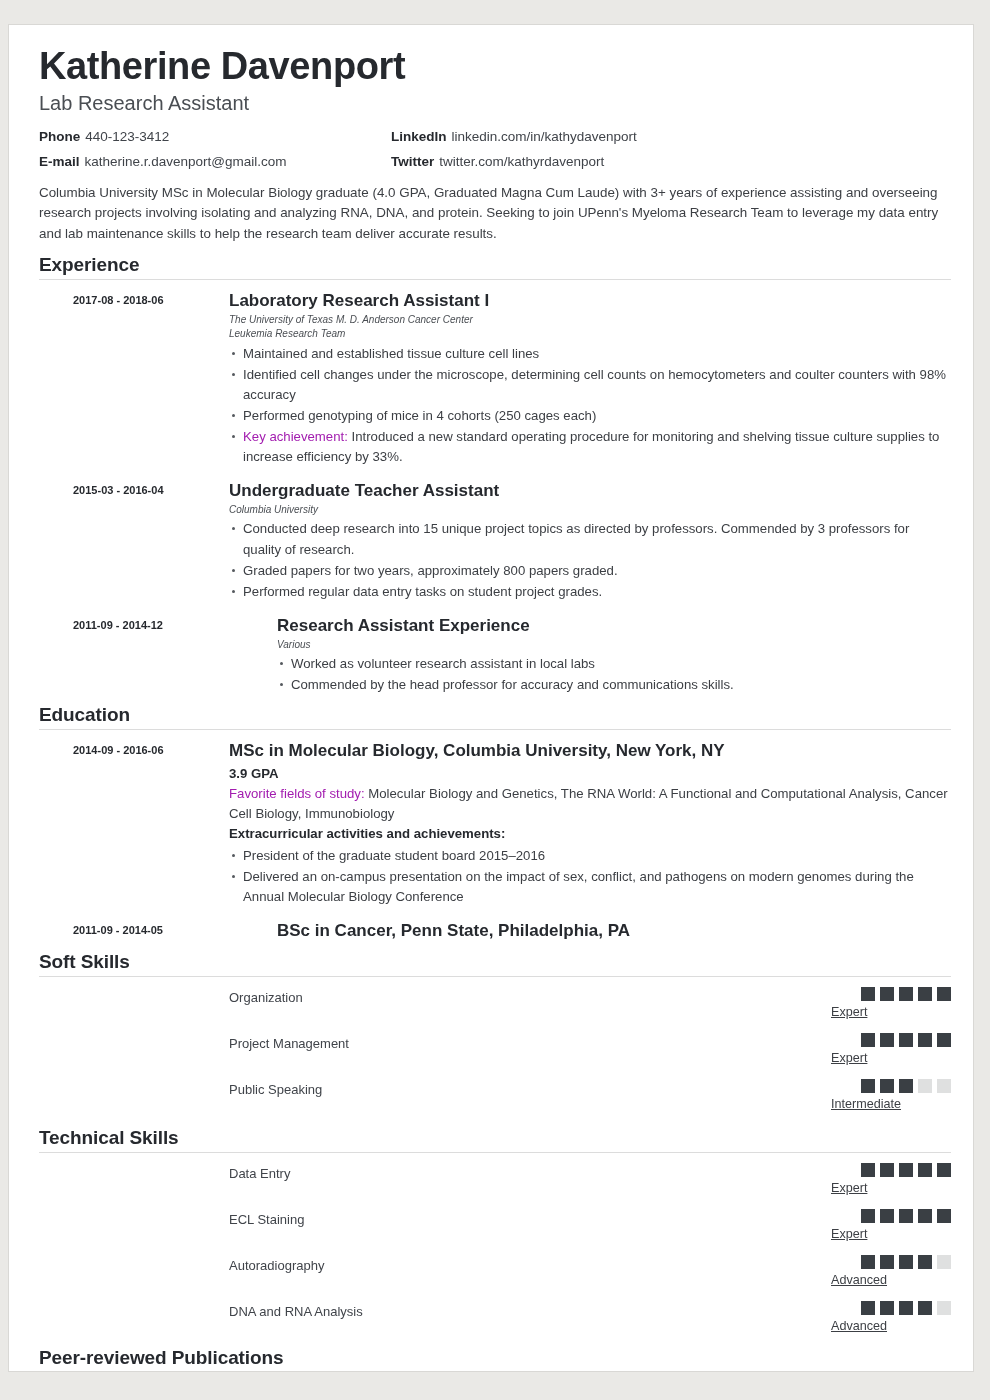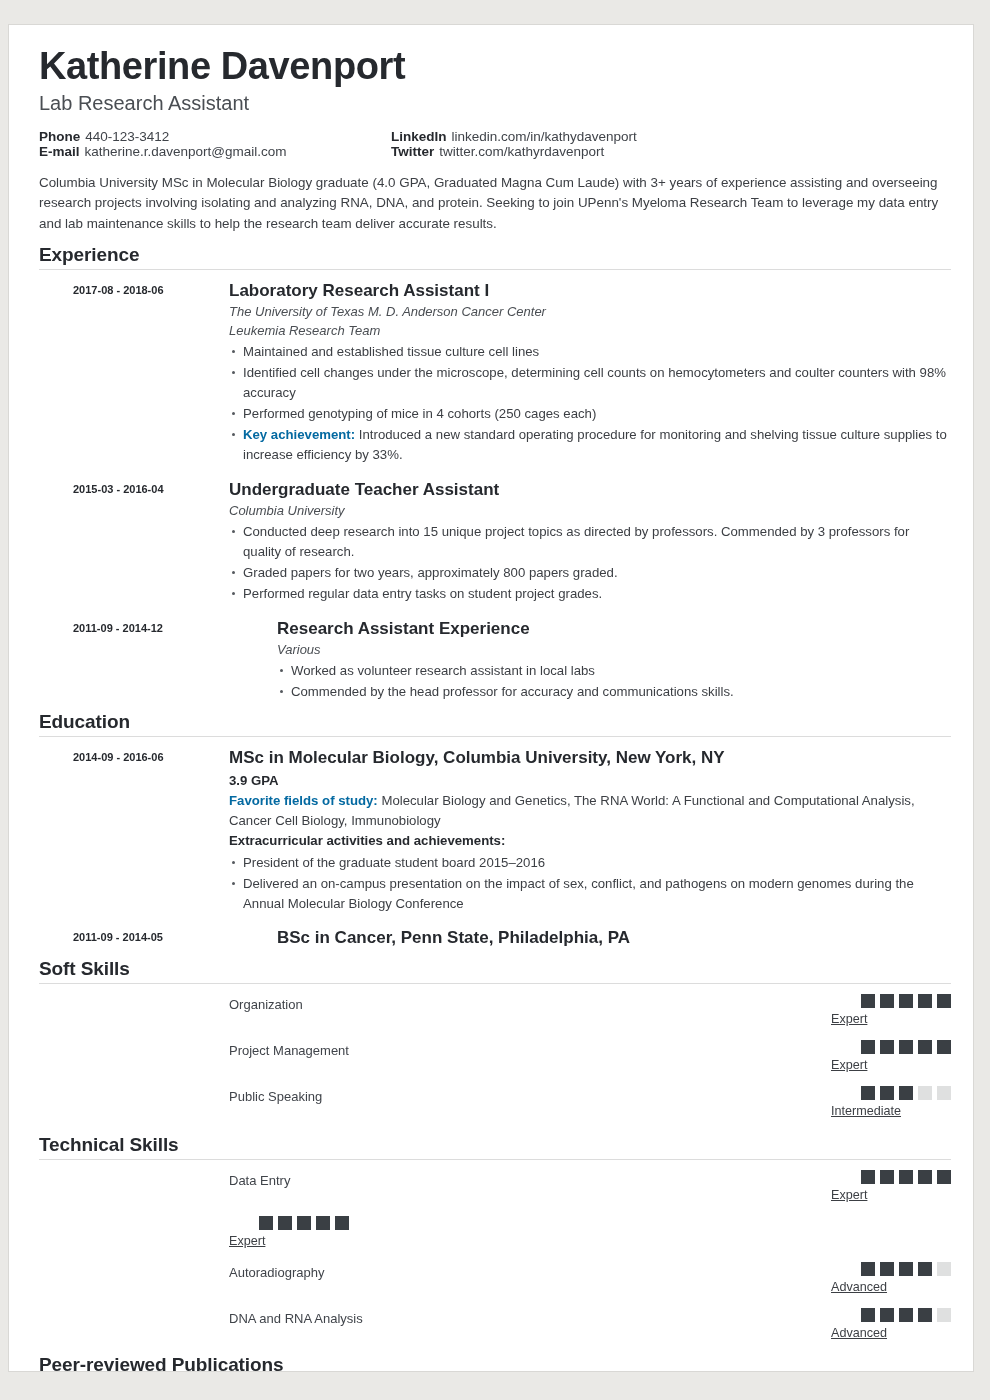--- a/index.html
+++ b/index.html
@@ -41,20 +41,21 @@
   .job-title {
     font-size: 20px;
     font-weight: normal;
     color: #4a4e53;
     line-height: 1.2;
     margin: 0 0 14px 0;
   }
   .contact-grid {
     display: grid;
     grid-template-columns: 352px auto;
+    row-gap: 10px;
     font-size: 13.5px;
     color: #3c3f44;
     margin-bottom: 14px;
   }
   .contact-cell {
     white-space: nowrap;
   }
   .contact-label {
     font-weight: bold;
     color: #26292e;
@@ -108,21 +109,21 @@
     min-width: 0;
   }
   .entry-title {
     font-size: 17px;
     font-weight: bold;
     color: #26292e;
     line-height: 1.25;
     margin: 0 0 2px 0;
   }
   .entry-sub {
-    font-size: 13px;
+    font-size: 10px;
     font-style: italic;
     color: #4a4e53;
     line-height: 1.42;
   }
   ul.bullets {
     list-style: none;
     margin: 2px 0 0 0;
     padding: 0;
   }
   ul.bullets li {
@@ -136,21 +137,21 @@
   ul.bullets li:before {
     content: "";
     position: absolute;
     left: 3px;
     top: 8px;
     width: 3px;
     height: 3px;
     background: #55595e;
     border-radius: 50%;
   }
-  .b { font-weight: bold; color: #0369a1; }
+  .b { font-weight: normal; color: #a21caf; }
   .i { font-style: italic; }
   .edu-line {
     font-size: 13.2px;
     line-height: 1.52;
     color: #3c3f44;
   }
   .edu-strong {
     font-size: 13.2px;
     font-weight: bold;
     color: #26292e;
@@ -391,20 +392,21 @@
                 <span class="sq"></span>
                 <span class="sq"></span>
                 <span class="sq"></span>
               </div>
             <div class="skill-level">Expert</div>
           </div>
         </div>
 
         <div class="skill-row">
           <div class="skill-spacer"></div>
+          <div class="skill-name">ECL Staining</div>
           <div class="skill-rating">
             <div class="squares">
                 <span class="sq"></span>
                 <span class="sq"></span>
                 <span class="sq"></span>
                 <span class="sq"></span>
                 <span class="sq"></span>
               </div>
             <div class="skill-level">Expert</div>
           </div>

